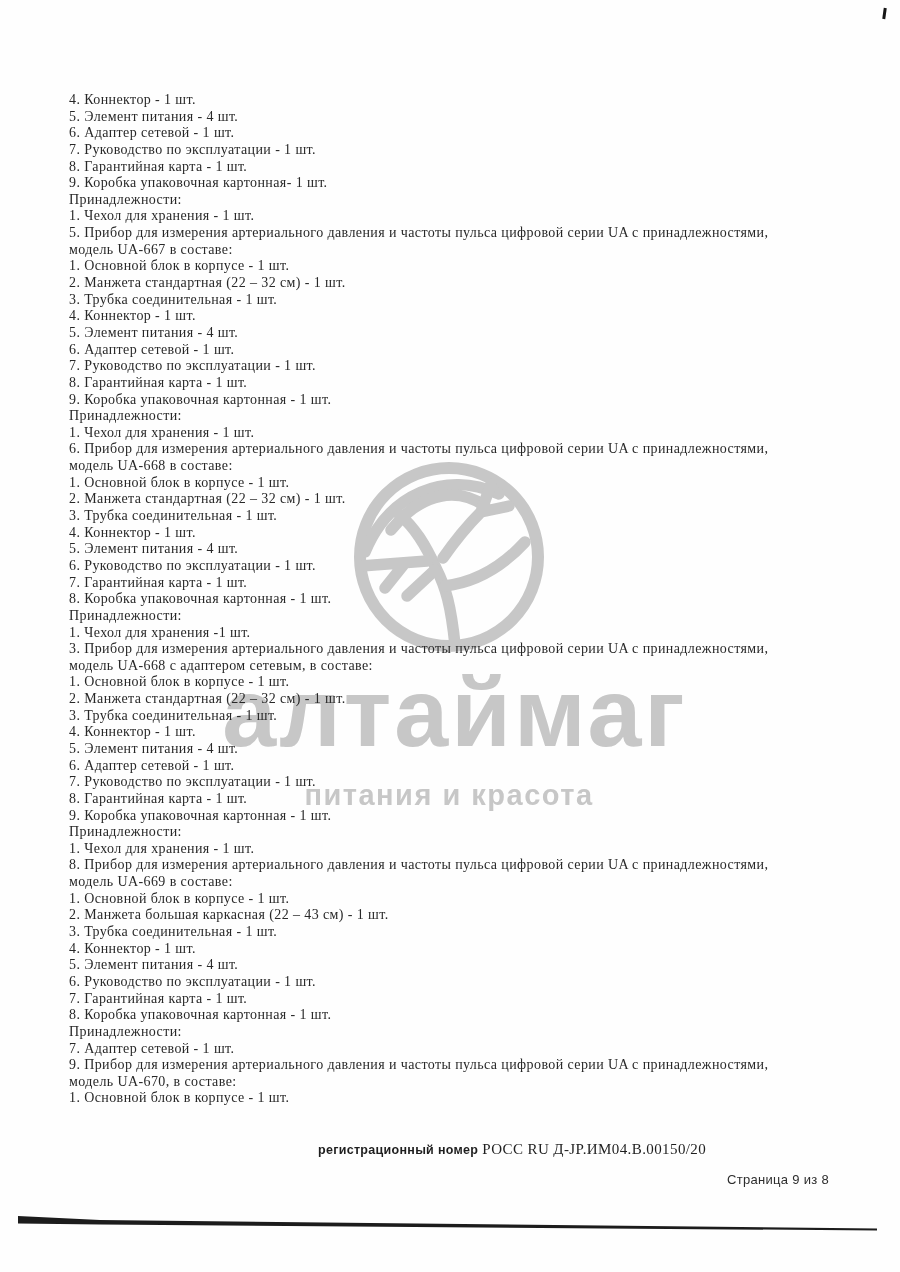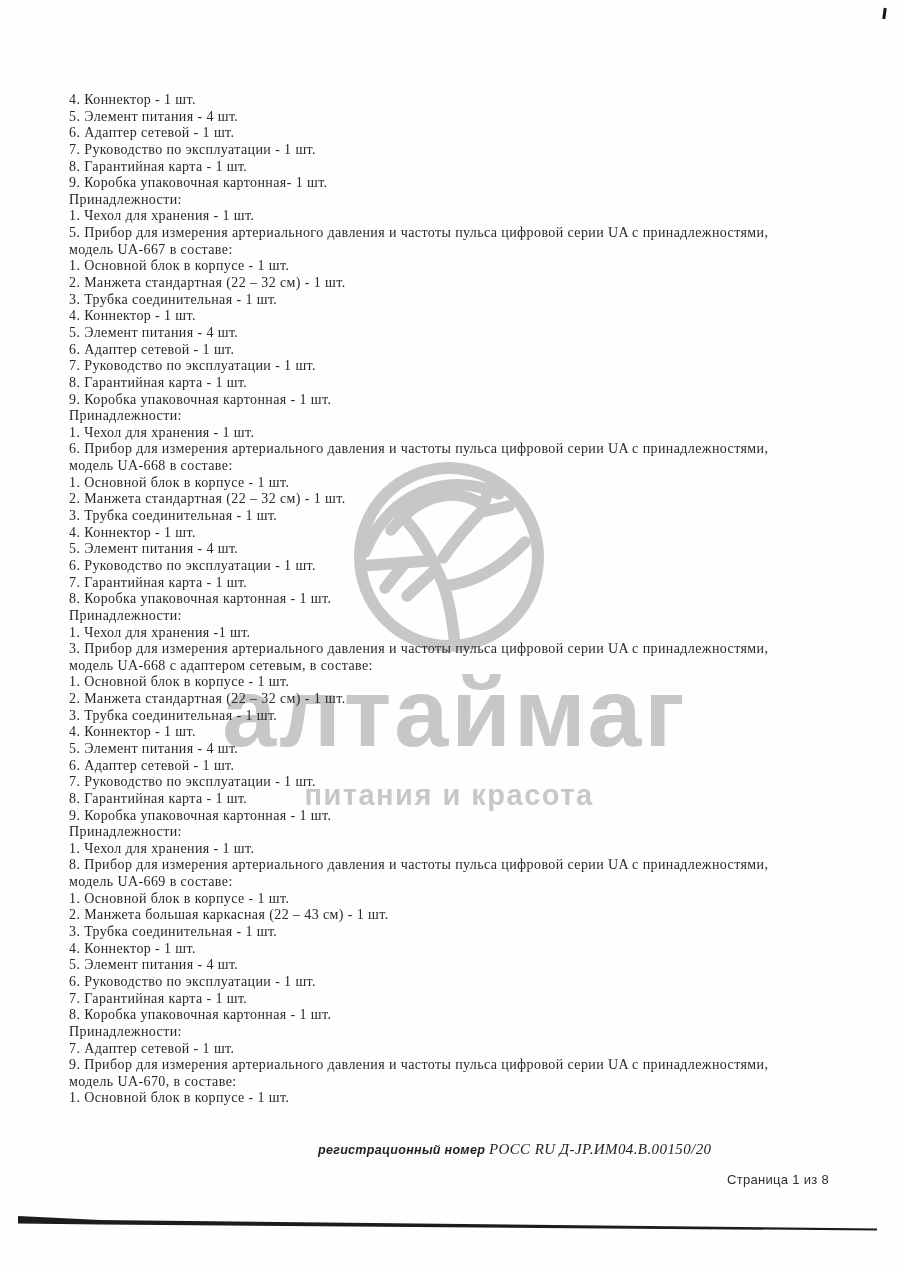--- a/index.html
+++ b/index.html
@@ -35,21 +35,21 @@
   .line{
     height:16.65px;
     font-size:14px;
     letter-spacing:.4px;
     white-space:pre;
     color:#282828;
   }
   
   .footer-reg{
     position:absolute;left:318px;top:1140px;z-index:2;
-    white-space:nowrap;color:#1e1e1e;font-style:italic;
+    white-space:nowrap;color:#1e1e1e;
   }
   .footer-reg .reg-label{
     font-family:"Liberation Sans","DejaVu Sans",sans-serif;
     font-weight:700;font-size:12.5px;letter-spacing:.3px;
   }
   .footer-reg .reg-value{
     font-family:"Liberation Serif","DejaVu Serif",serif;
     font-size:15px;letter-spacing:.4px;
   }
   .page-indicator{
@@ -154,20 +154,20 @@
       <div class="line">9. Прибор для измерения артериального давления и частоты пульса цифровой серии UA с принадлежностями,</div>
       <div class="line">модель UA-670, в составе:</div>
       <div class="line">1. Основной блок в корпусе - 1 шт.</div>
     </div>
 
   <div class="footer-reg">
     <span class="reg-label">регистрационный номер</span>
     <span class="reg-value">РОСС RU Д-JP.ИМ04.В.00150/20</span>
   </div>
 
-  <div class="page-indicator">Страница 1 из 8</div>
+  <div class="page-indicator">Страница 9 из 8</div>
 
   <div class="tick-top-right"></div>
   <svg class="scan-line" viewBox="0 0 900 40" preserveAspectRatio="none">
     <polygon points="18,16 100,20 877,28.5 877,30.5 100,24.5 18,23.5" fill="#1c1c1c"></polygon>
   </svg>
 
 </div>
 
 </body></html>

